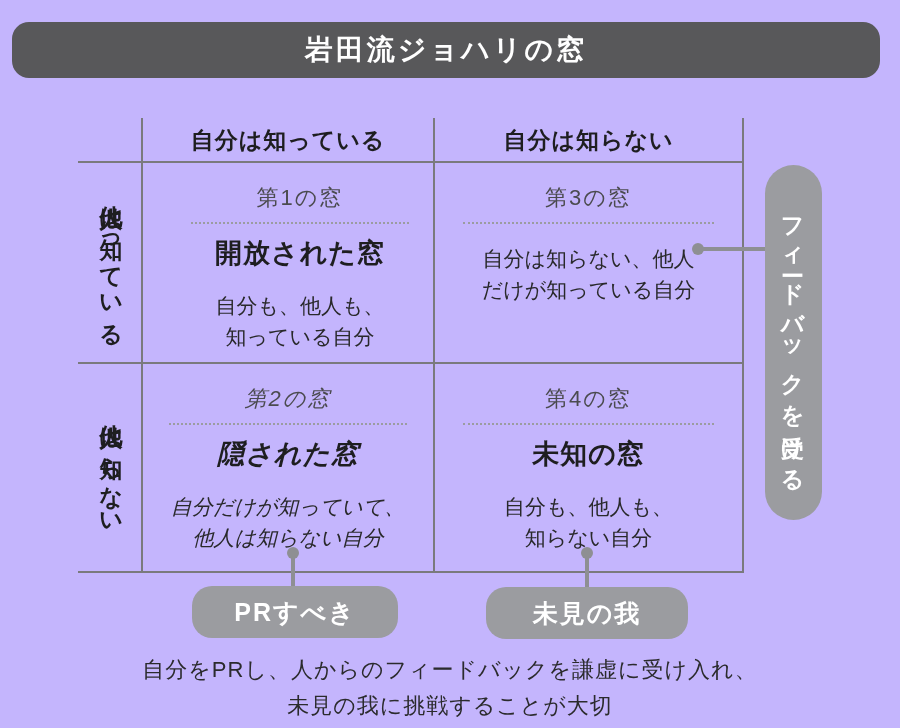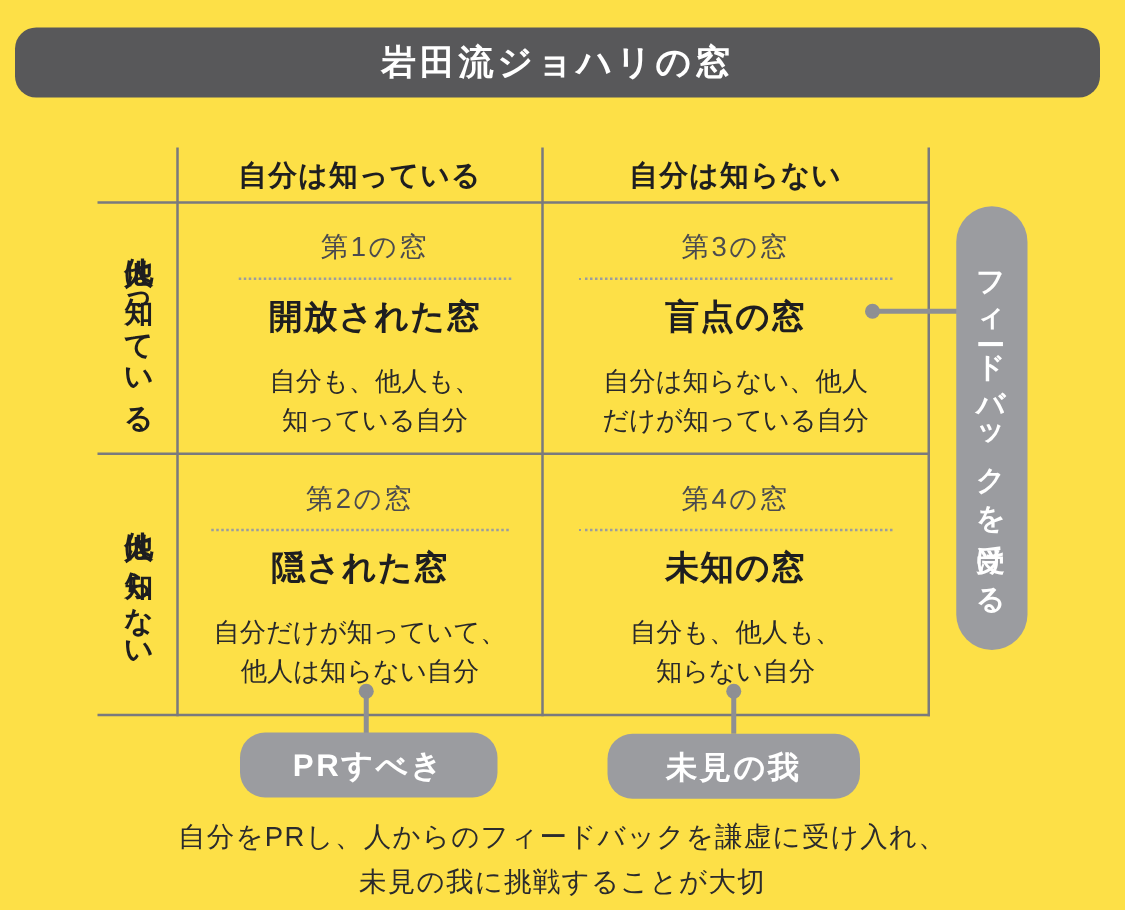--- a/index.html
+++ b/index.html
@@ -1,17 +1,17 @@
 <!DOCTYPE html>
 <html style="--bar: #58585a; --pill: #9b9ca0; --connector: #8e8f93; --line: #7a7a7d; --ink: #1e1e20; --num: #4b4b4f;"><head>
 <meta charset="utf-8">
 <style>
   html,body{margin:0;padding:0;background:#ffffff;}
   .canvas{
-    position:relative;width:900px;height:728px;background:#fde047;overflow:hidden;
+    position:relative;width:900px;height:728px;background:#c4b5fd;overflow:hidden;
     font-family:"Liberation Sans","DejaVu Sans",sans-serif;
   }
   
   .title-bar{
     position:absolute;left:12px;top:22px;width:868px;height:56px;
     background:var(--bar,#58585a);border-radius:17px;
     display:flex;align-items:center;justify-content:center;
   }
   .title-bar span{color:#ffffff;font-size:28px;font-weight:bold;letter-spacing:3px;}
   
@@ -32,21 +32,21 @@
     display:flex;align-items:center;justify-content:center;letter-spacing:2px;
   }
   .rh1{top:163px;height:198px;} .rh2{top:364px;height:206px;}
   
   .cell{
     position:absolute;display:flex;flex-direction:column;align-items:center;
     padding-top:20px;box-sizing:border-box;
   }
   .q1{left:143px;top:163px;width:290px;height:198px;padding-left:24px;}
   .q3{left:435px;top:163px;width:307px;height:224px;}
-  .q2{left:143px;top:364px;width:290px;height:206px;}
+  .q2{left:143px;top:364px;width:290px;height:206px;font-style:italic;}
   .q4{left:435px;top:364px;width:307px;height:206px;}
   .qnum{font-size:22px;color:var(--num,#4b4b4f);letter-spacing:2px;}
   .qdots{margin-top:9px;width:82%;border-top:2px dotted #9b9ca0;height:0;}
   .qname{margin-top:11px;font-size:27px;font-weight:bold;color:var(--ink,#1e1e20);letter-spacing:1px;}
   .qdesc{margin-top:19px;font-size:21px;line-height:31px;color:#29292b;white-space:pre-line;text-align:center;}
   
   .dot{position:absolute;width:12px;height:12px;border-radius:50%;background:var(--connector,#8e8f93);}
   .dot-q3{left:692px;top:243px;}
   .dot-q2{left:287px;top:547px;}
   .dot-q4{left:581px;top:547px;}
@@ -102,21 +102,20 @@
     <div class="qnum">第1の窓</div>
     <div class="qdots"></div>
     <div class="qname">開放された窓</div>
     <div class="qdesc">自分も、他人も、
 知っている自分</div>
   </div>
 
   <div class="cell q3">
     <div class="qnum">第3の窓</div>
     <div class="qdots"></div>
-    <div class="qname">盲点の窓</div>
     <div class="qdesc">自分は知らない、他人
 だけが知っている自分</div>
   </div>
 
   <div class="cell q2">
     <div class="qnum">第2の窓</div>
     <div class="qdots"></div>
     <div class="qname">隠された窓</div>
     <div class="qdesc">自分だけが知っていて、
 他人は知らない自分</div>

